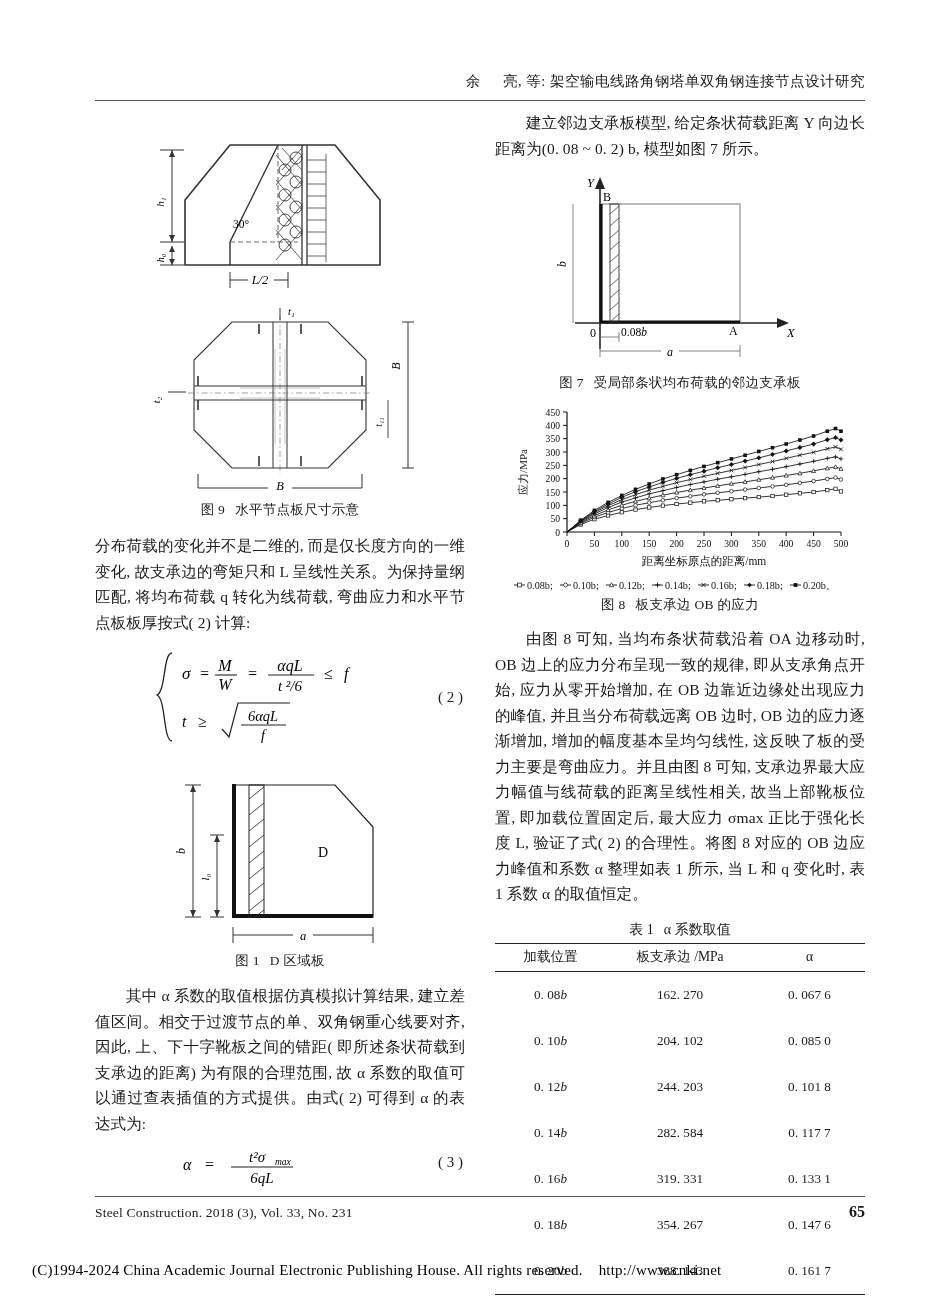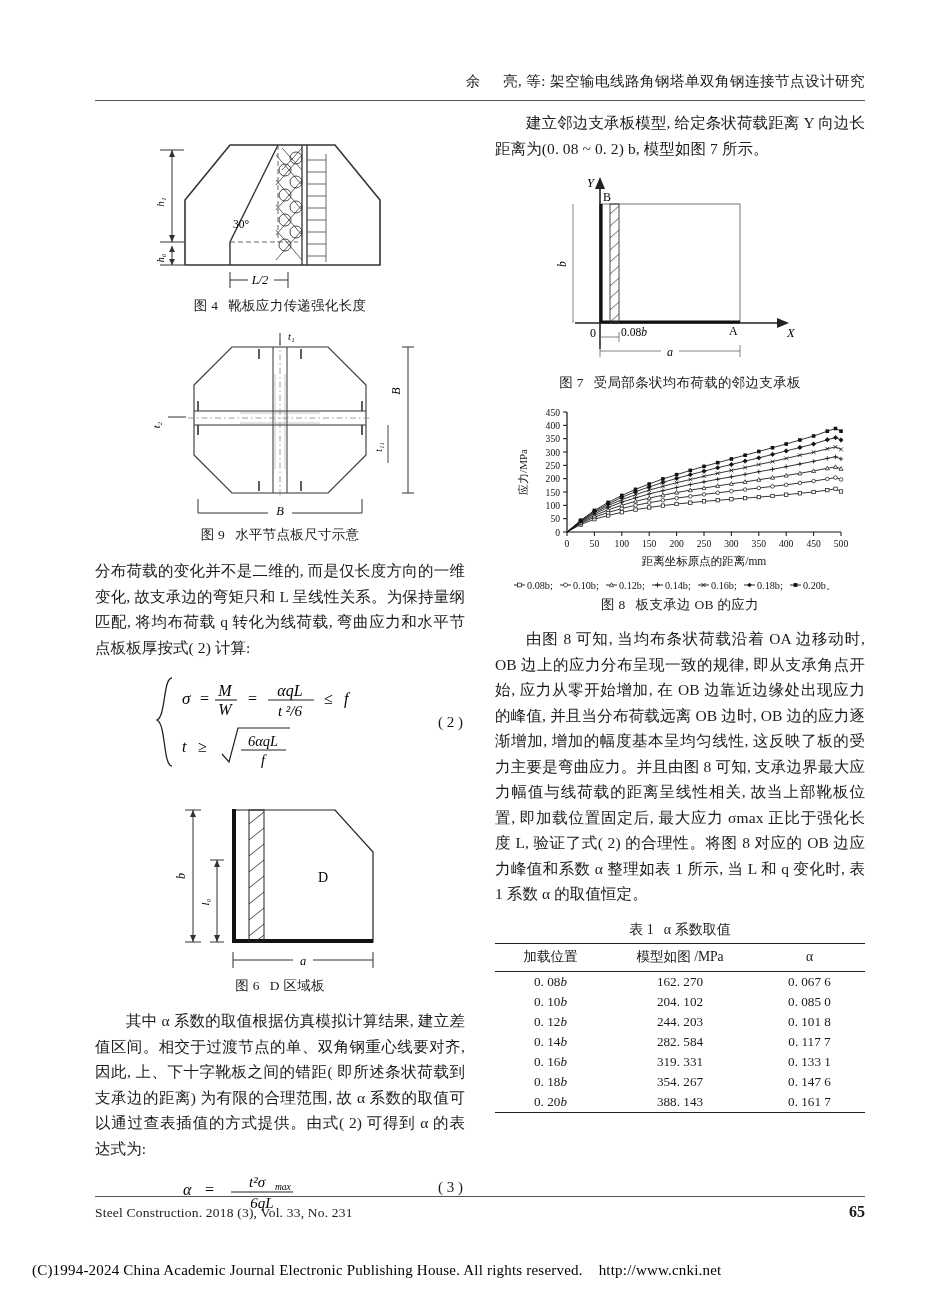--- a/index.html
+++ b/index.html
@@ -51,21 +51,21 @@
   
   .tabcap{text-align:center;font-size:14px;margin:13px 0 4px 0;}
   .tabcap .gap{display:inline-block;width:10px;}
   table.data{
     border-collapse:collapse;width:100%;font-size:13.2px;
     font-family:"Liberation Serif",serif;
   }
   table.data thead th{
     font-weight:normal;padding:4px 0 5px 0;text-align:center;font-size:13.6px;
   }
-  table.data tbody td{padding:2px 0;text-align:center;}
+  table.data tbody td{padding:15px 0;text-align:center;}
   .tb-top{border-top:1.6px solid #222;}
   .tb-mid{border-top:0.9px solid #222;}
   .tb-bot{border-bottom:1.6px solid #222;}
 
   
   .foot-rule{position:absolute;left:95px;top:1196px;width:770px;height:1px;background:#555;}
   .foot-left{position:absolute;left:95px;top:1205px;font-size:13.5px;letter-spacing:.2px;}
   .foot-right{position:absolute;right:85px;top:1203px;font-size:16px;font-weight:bold;}
   .copyline{
     position:absolute;left:32px;top:1262px;width:890px;
@@ -153,23 +153,20 @@
 
         <text x="103" y="118" font-size="11.5">30°</text>
 
         <line x1="100" y1="170" x2="158" y2="170" stroke="#333" stroke-width="1"></line>
         <line x1="100" y1="162" x2="100" y2="178" stroke="#333" stroke-width="1"></line>
         <line x1="158" y1="162" x2="158" y2="178" stroke="#333" stroke-width="1"></line>
         <rect x="118" y="160" width="26" height="18" fill="#fff"></rect>
         <text x="130" y="174" font-size="12.5" font-style="italic" text-anchor="middle">L/2</text>
       </svg>
     </div>
-    <div class="figcap">
-      <span>图 4</span><span class="gap"></span><span>靴板应力传递强化长度</span>
-    </div>
 
     <div class="figbox" style="margin-top:14px;">
       <svg width="320" height="170" viewBox="0 0 320 170">
 
         <polygon points="112,18 208,18 246,56 246,126 208,164 112,164 74,126 74,56" fill="none" stroke="#333" stroke-width="1.1"></polygon>
 
         <g stroke="#333" stroke-width="1">
           <line x1="74" y1="82" x2="246" y2="82"></line>
           <line x1="74" y1="96" x2="246" y2="96"></line>
           <line x1="153" y1="18" x2="153" y2="164"></line>
@@ -298,21 +295,21 @@
         <text x="64" y="112" font-size="11" font-style="italic" transform="rotate(-90 64 112)" text-anchor="middle">l₀</text>
 
         <line x1="88" y1="170" x2="228" y2="170" stroke="#333" stroke-width="1"></line>
         <line x1="88" y1="162" x2="88" y2="178" stroke="#333" stroke-width="1"></line>
         <line x1="228" y1="162" x2="228" y2="178" stroke="#333" stroke-width="1"></line>
         <rect x="148" y="160" width="20" height="18" fill="#fff"></rect>
         <text x="158" y="175" font-size="12.5" font-style="italic" text-anchor="middle">a</text>
       </svg>
     </div>
     <div class="figcap">
-      <span>图 6</span><span class="gap"></span><span>D 区域板</span>
+      <span>图 1</span><span class="gap"></span><span>D 区域板</span>
     </div>
 
     <p class="body indent" style="margin-top:13px;">其中 α 系数的取值根据仿真模拟计算结果, 建立差值区间。相交于过渡节点的单、双角钢重心线要对齐, 因此, 上、下十字靴板之间的错距( 即所述条状荷载到支承边的距离) 为有限的合理范围, 故 α 系数的取值可以通过查表插值的方式提供。由式( 2) 可得到 α 的表达式为:</p>
 
     <div class="eq3row">
       <svg width="230" height="50" viewBox="0 0 230 50" style="margin-left:70px;">
         <text x="18" y="30" font-size="16" font-style="italic">α</text>
         <text x="40" y="30" font-size="16">=</text>
         <text x="92" y="22" font-size="15" font-style="italic" text-anchor="middle">t²σ</text>
         <text x="110" y="25" font-size="9.5" font-style="italic">max</text>
@@ -630,21 +627,21 @@
 
     <p class="body indent" style="margin-top:12px;">由图 8 可知, 当均布条状荷载沿着 OA 边移动时, OB 边上的应力分布呈现一致的规律, 即从支承角点开始, 应力从零开始增加, 在 OB 边靠近边缘处出现应力的峰值, 并且当分布荷载远离 OB 边时, OB 边的应力逐渐增加, 增加的幅度基本呈均匀线性, 这反映了板的受力主要是弯曲应力。并且由图 8 可知, 支承边界最大应力幅值与线荷载的距离呈线性相关, 故当上部靴板位置, 即加载位置固定后, 最大应力 σmax 正比于强化长度 L, 验证了式( 2) 的合理性。将图 8 对应的 OB 边应力峰值和系数 α 整理如表 1 所示, 当 L 和 q 变化时, 表 1 系数 α 的取值恒定。</p>
 
     <div class="tabcap" style="margin-top:14px;">
       <span>表 1</span><span class="gap"></span><span>α 系数取值</span>
     </div>
     <table class="data">
       <thead>
         <tr class="tb-top">
           <th style="width:30%;">加载位置</th>
-          <th style="width:40%;">模型如图 /MPa</th>
+          <th style="width:40%;">板支承边 /MPa</th>
           <th style="width:30%;">α</th>
         </tr>
       </thead>
       <tbody id="table-body">
           <tr class="tb-mid">
             <td>0. 08<i>b</i></td>
             <td>162. 270</td>
             <td>0. 067 6</td>
           </tr>
           <tr>

